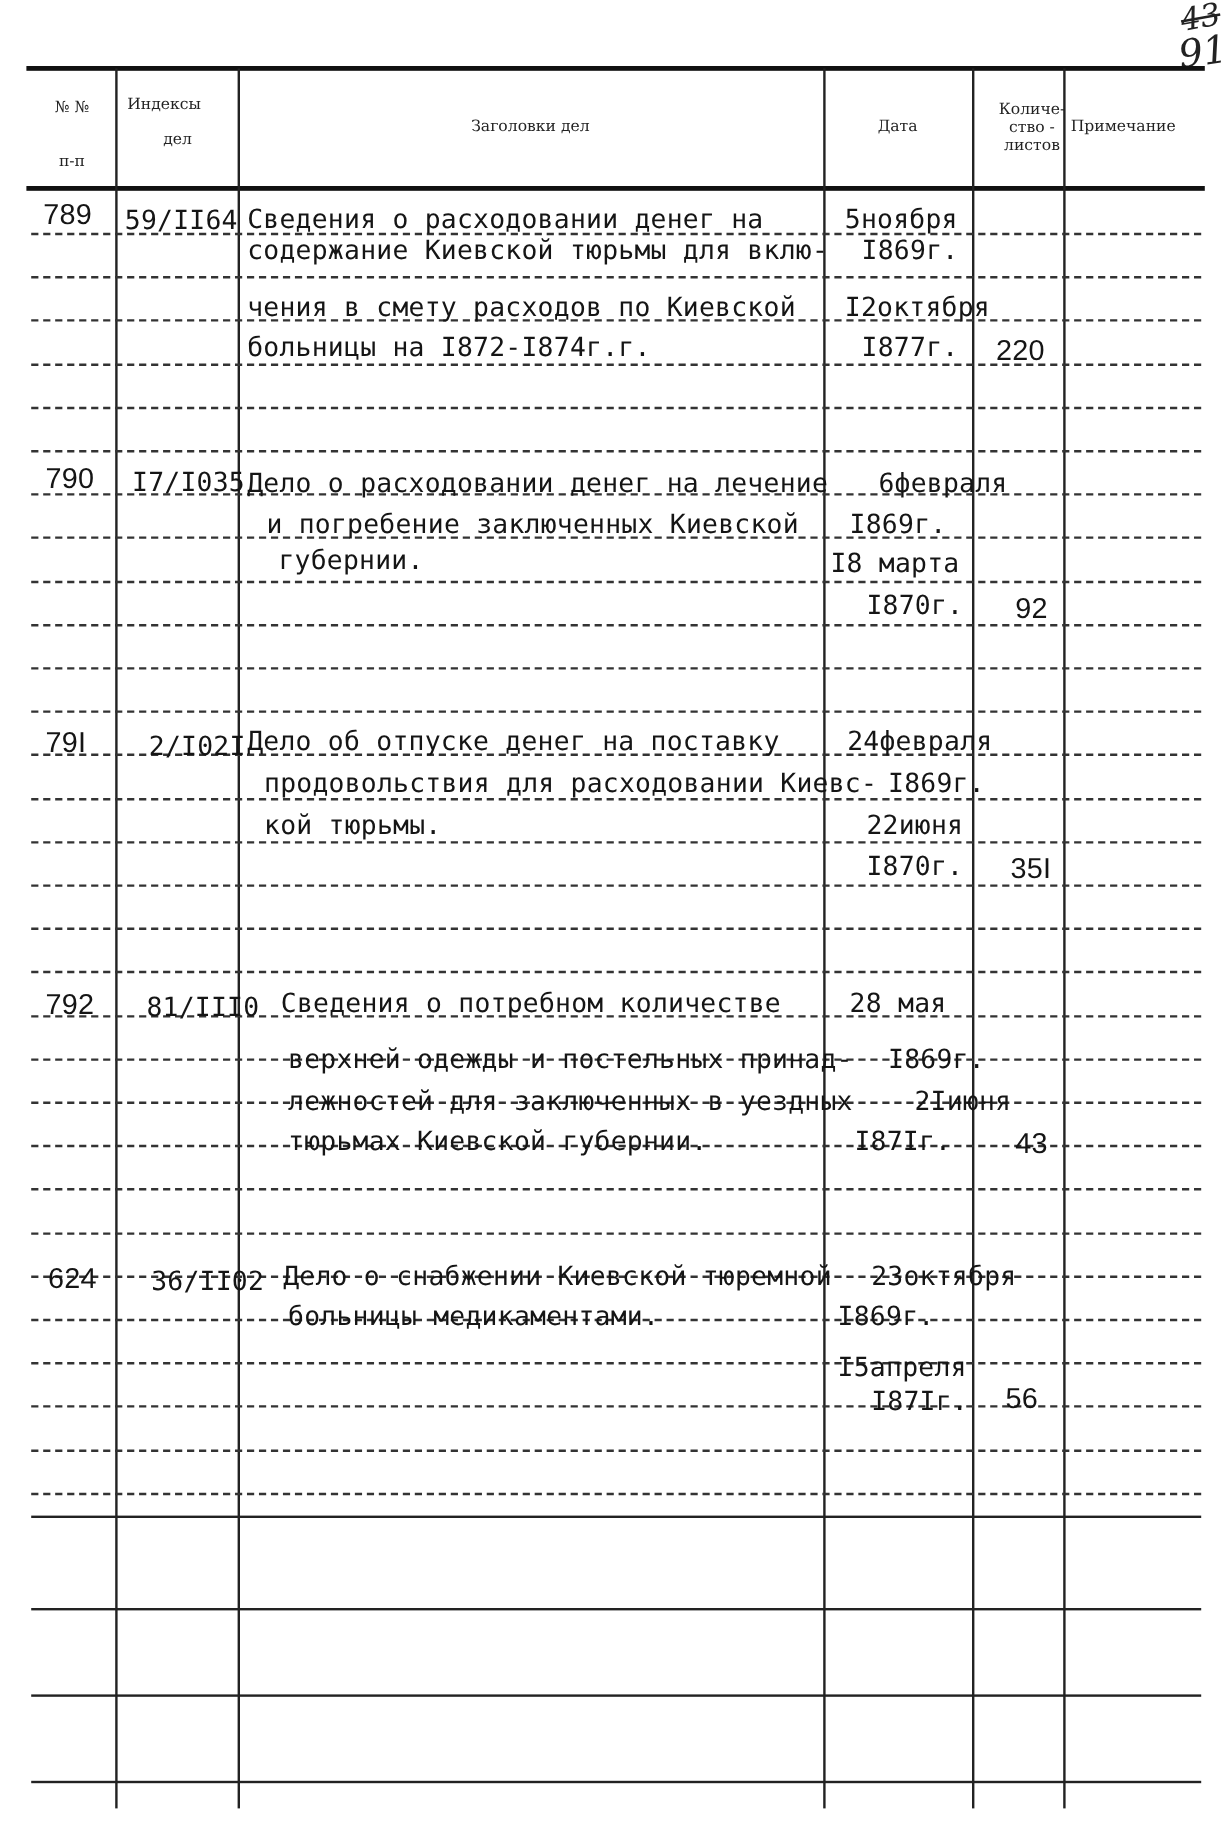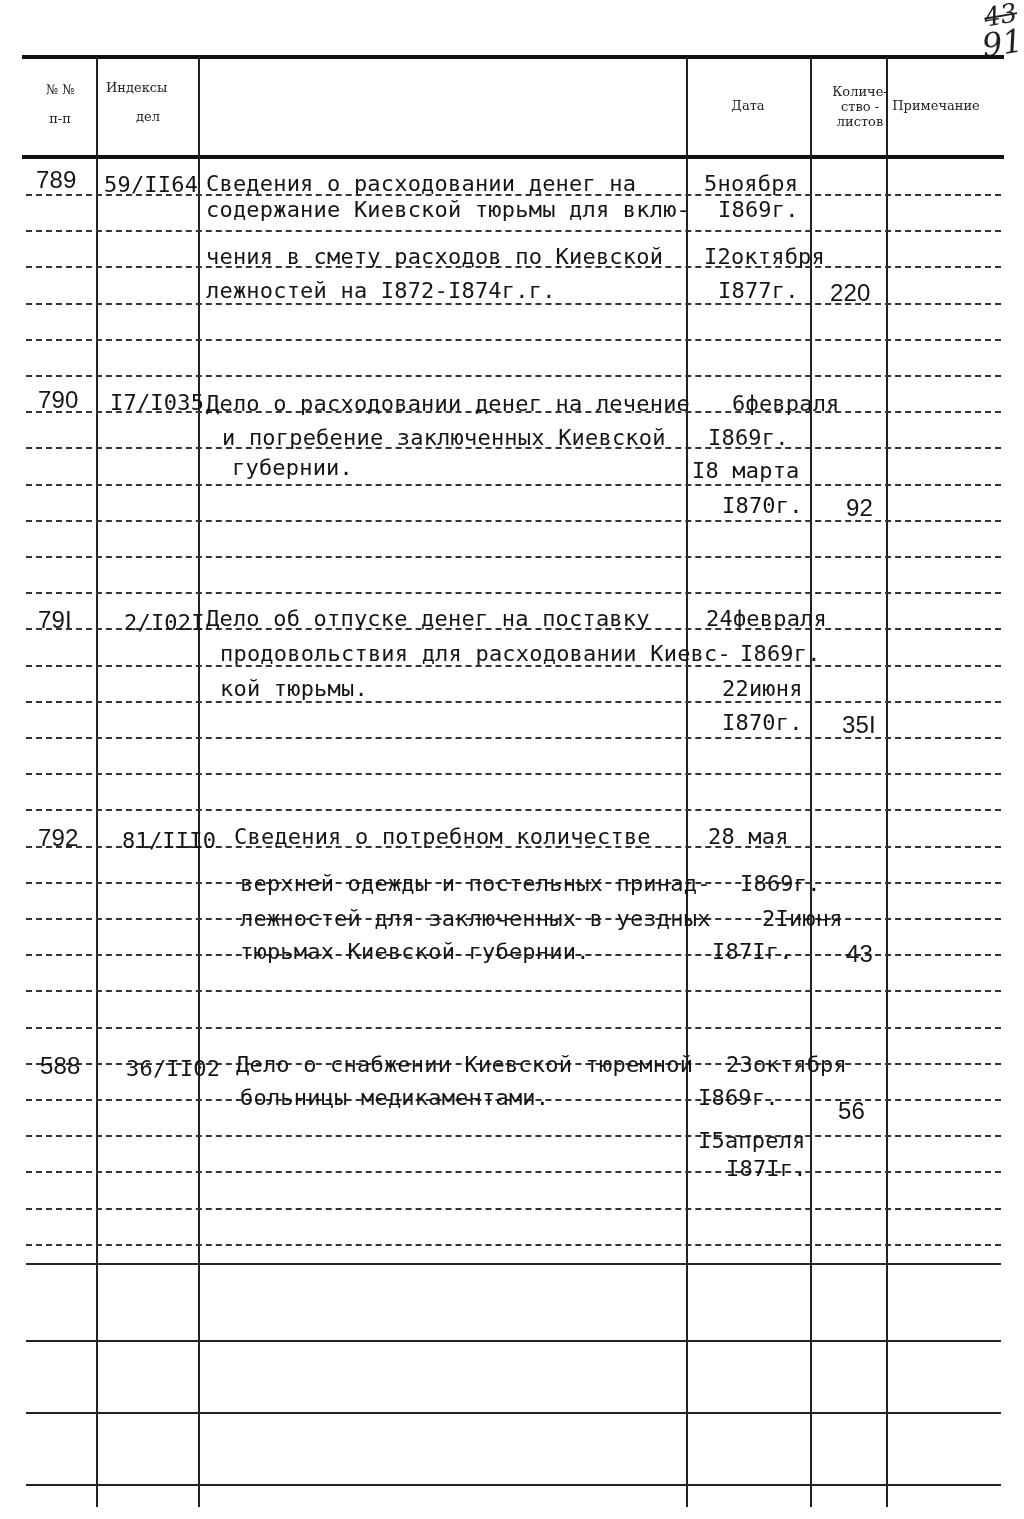--- a/index.html
+++ b/index.html
@@ -48,26 +48,27 @@
   <div class="rule-thick" style="top:155px"></div>
 
   <div class="vline" style="left:96px;top:57px;height:1450px"></div>
   <div class="vline" style="left:198px;top:57px;height:1450px"></div>
   <div class="vline" style="left:686px;top:57px;height:1450px"></div>
   <div class="vline" style="left:810px;top:57px;height:1450px"></div>
   <div class="vline" style="left:886px;top:57px;height:1450px"></div>
 
   <div class="hdr" style="left:26px;top:82px;width:68px">
     <div>№ №</div>
-    <div style="margin-top:14px">п-п</div>
+    <div style="margin-top:30px">п-п</div>
   </div>
   <div class="hdr" style="left:100px;top:80px;width:96px">
     <div style="text-align:left;padding-left:6px">Индексы</div>
     <div style="margin-top:14px">дел</div>
   </div>
+  <div class="hdr" style="left:200px;top:98px;width:484px">Заголовки дел</div>
   <div class="hdr" style="left:688px;top:98px;width:120px">Дата</div>
   <div class="hdr" style="left:812px;top:84px;width:96px">
     <div>Количе-</div>
     <div>ство -</div>
     <div>листов</div>
   </div>
   <div class="hdr" style="left:888px;top:98px;width:96px">Примечание</div>
 
   <div id="lines">
       <div class="hline" style="left: 26px; width: 975px; top: 194px;"></div>
@@ -105,21 +106,21 @@
       <div class="hline solid" style="left: 26px; width: 975px; top: 1412px;"></div>
       <div class="hline solid" style="left: 26px; width: 975px; top: 1484px;"></div>
     </div>
 
   <div>
     <div class="cell num" style="left:36px;top:162px">789</div>
     <div class="cell" style="left:104px;top:167px">59/II64</div>
     <div class="cell" style="left:206px;top:170px;line-height:28px">Сведения о расходовании денег на</div>
     <div class="cell" style="left:206px;top:196px;line-height:28px">содержание Киевской тюрьмы для вклю-</div>
     <div class="cell" style="left:206px;top:243px;line-height:28px">чения в смету расходов по Киевской</div>
-    <div class="cell" style="left:206px;top:277px;line-height:28px">лежностей на I872-I874г.г.</div>
+    <div class="cell" style="left:206px;top:277px;line-height:28px">больницы на I872-I874г.г.</div>
     <div class="cell" style="left:704px;top:170px;line-height:28px">5ноября</div>
     <div class="cell" style="left:718px;top:196px;line-height:28px">I869г.</div>
     <div class="cell" style="left:704px;top:243px;line-height:28px">I2октября</div>
     <div class="cell" style="left:718px;top:277px;line-height:28px">I877г.</div>
     <div class="cell num" style="left:830px;top:275px">220</div>
   </div>
 
   <div>
     <div class="cell num" style="left:38px;top:382px">790</div>
     <div class="cell" style="left:110px;top:385px">I7/I035</div>
@@ -154,24 +155,24 @@
     <div class="cell" style="left:240px;top:905px;line-height:28px">лежностей для заключенных в уездных</div>
     <div class="cell" style="left:240px;top:938px;line-height:28px">тюрьмах Киевской губернии.</div>
     <div class="cell" style="left:708px;top:823px;line-height:28px">28 мая</div>
     <div class="cell" style="left:740px;top:870px;line-height:28px">I869г.</div>
     <div class="cell" style="left:762px;top:905px;line-height:28px">2Iиюня</div>
     <div class="cell" style="left:712px;top:938px;line-height:28px">I87Iг.</div>
     <div class="cell num" style="left:846px;top:936px">43</div>
   </div>
 
   <div>
-    <div class="cell num" style="left:40px;top:1048px">588</div>
+    <div class="cell num" style="left:40px;top:1048px">624</div>
     <div class="cell" style="left:126px;top:1051px">36/II02</div>
     <div class="cell" style="left:236px;top:1051px;line-height:28px">Дело о снабжении Киевской тюремной</div>
     <div class="cell" style="left:240px;top:1084px;line-height:28px">больницы медикаментами.</div>
     <div class="cell" style="left:726px;top:1051px;line-height:28px">23октября</div>
     <div class="cell" style="left:698px;top:1084px;line-height:28px">I869г.</div>
     <div class="cell" style="left:698px;top:1127px;line-height:28px">I5апреля</div>
     <div class="cell" style="left:726px;top:1155px;line-height:28px">I87Iг.</div>
-    <div class="cell num" style="left:838px;top:1093px">56</div>
+    <div class="cell num" style="left:838px;top:1148px">56</div>
   </div>
 
 </div>
 
 </body></html>

